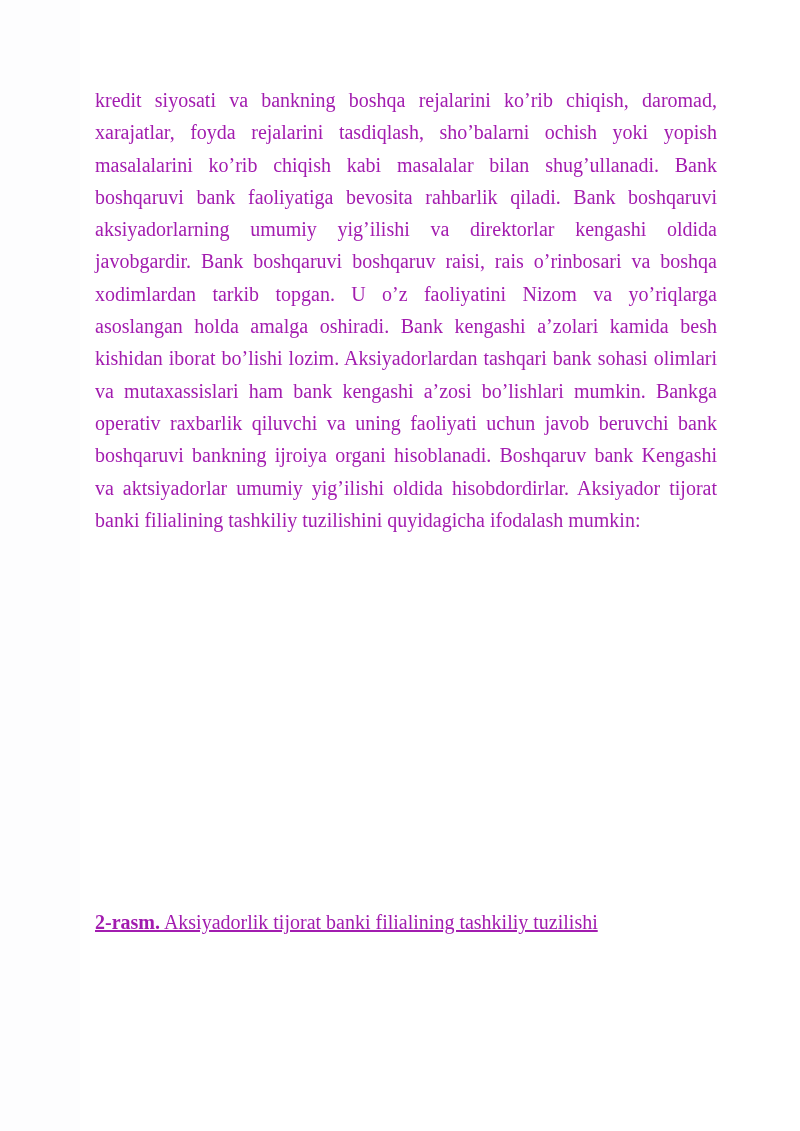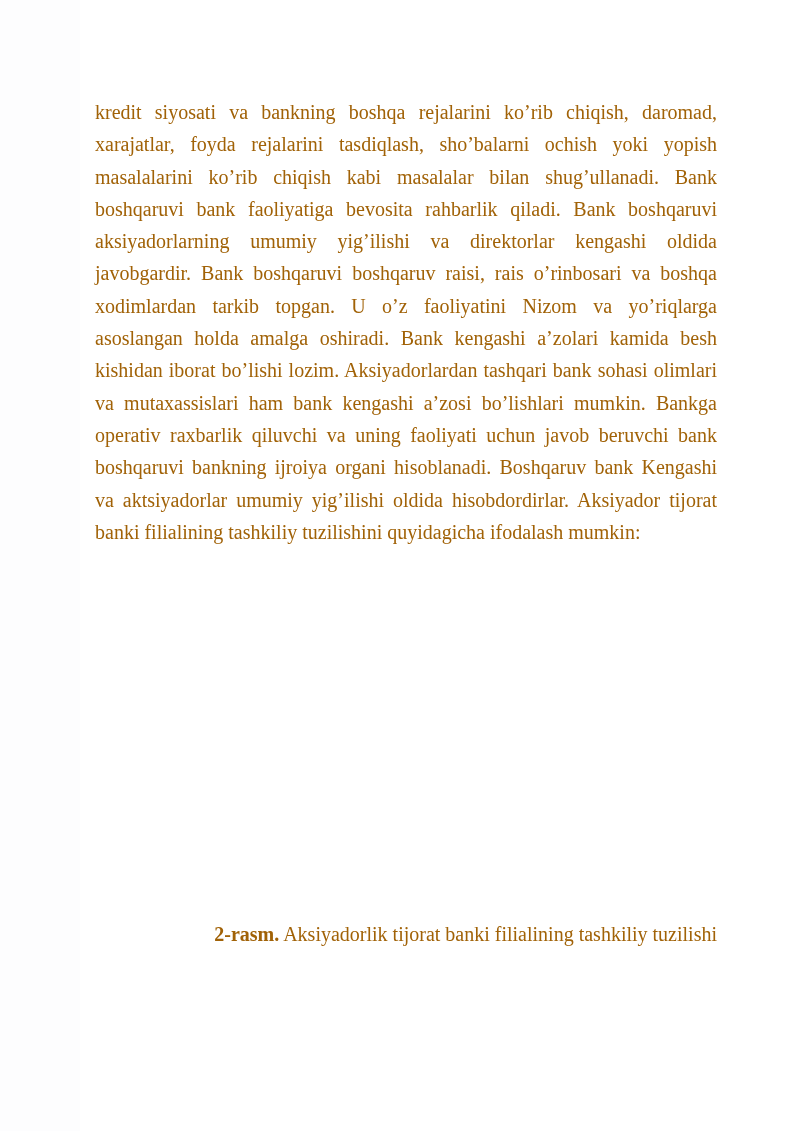--- a/index.html
+++ b/index.html
@@ -20,43 +20,44 @@
     left: 0;
     top: 0;
     width: 80px;
     height: 1131px;
     background: #fdfdfe;
     pointer-events: none;
   }
   .page {
     position: absolute;
     left: 95px;
-    top: 96px;
+    top: 84px;
     width: 622px;
-    color: #a16207;
+    color: #a21caf;
     font-size: 20px;
     line-height: 32.3px;
   }
   .para {
     margin: 0;
     text-align: justify;
     text-justify: inter-word;
   }
   .para.indent-first {
     text-indent: 28px;
   }
   .figure-placeholder {
     width: 100%;
     height: 370px;
     
   }
   .figure-caption {
     margin: 0 0 8px 0;
-    text-align: right;
+    text-align: left;
     white-space: nowrap;
+    text-decoration: underline;
   }
   .figure-caption .caption-label {
     font-weight: bold;
   }
 </style>
 </head>
 <body>
 
 <div class="scan-edge"></div>
 

